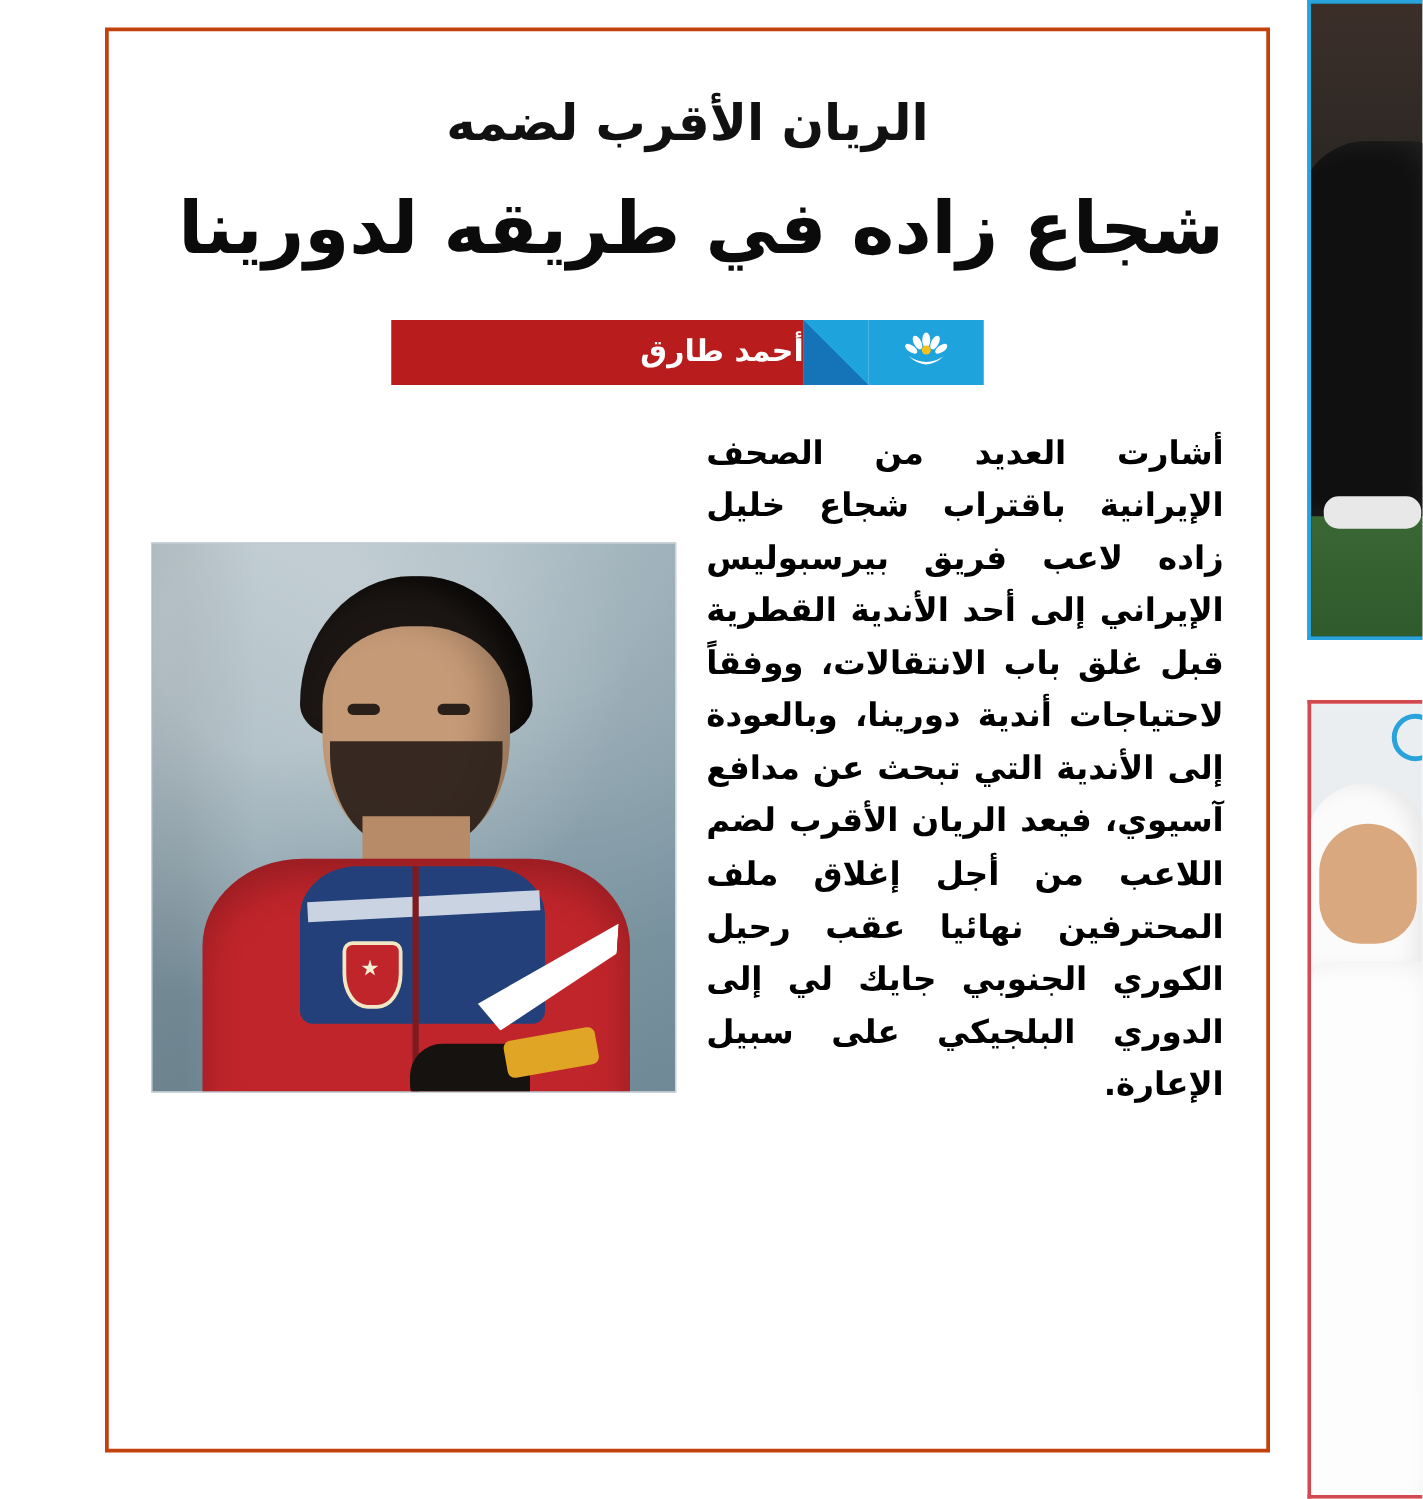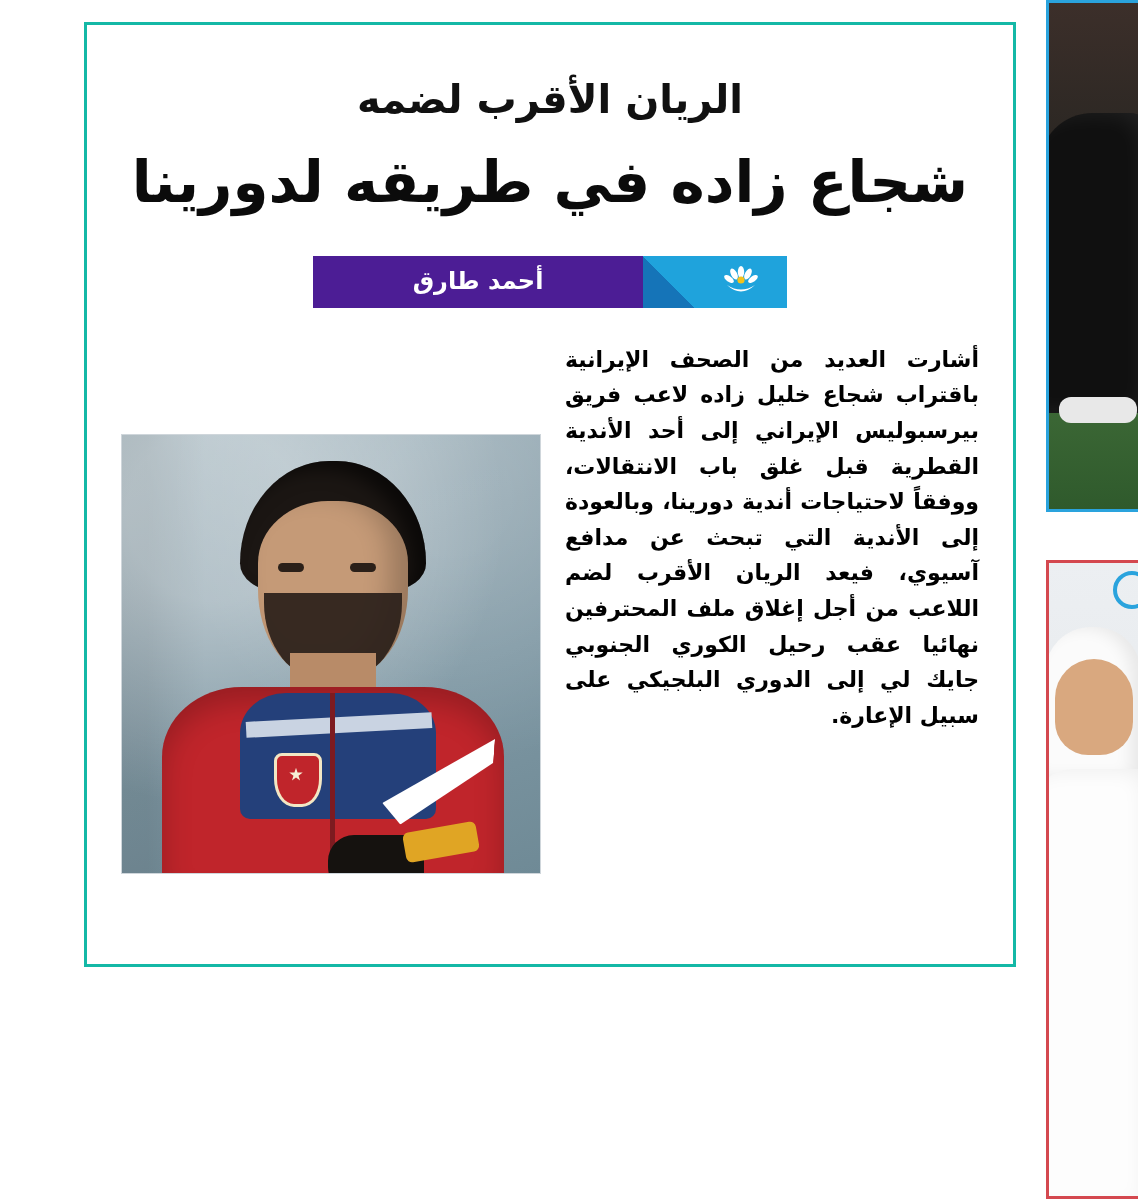--- a/index.html
+++ b/index.html
@@ -21,23 +21,23 @@
     inset: 0;
     background: #ffffff;
   }
 
   
   .article-panel {
     position: absolute;
     left: 84px;
     top: 22px;
     width: 932px;
-    height: 945px;
+    height: 1140px;
     background: #ffffff;
-    border: 3px solid #14b8a6;
+    border: 3px solid #c2410c;
     box-sizing: border-box;
   }
   .article-inner {
     position: absolute;
     inset: 0;
     padding: 18px 34px 10px 34px;
     box-sizing: border-box;
   }
 
   
@@ -45,43 +45,42 @@
     text-align: center;
     font-family: "DejaVu Sans", sans-serif;
     font-weight: bold;
     font-size: 40px;
     color: #111111;
     letter-spacing: 0px;
     margin-top: 34px;
     line-height: 1.1;
   }
   .headline {
-    text-align: center;
     font-family: "DejaVu Sans", sans-serif;
     font-weight: bold;
     font-size: 58px;
     color: #0b0b0b;
     margin-top: 28px;
     line-height: 1.15;
   }
 
   
   .byline-wrap {
     margin-top: 40px;
     display: flex;
     justify-content: center;
     align-items: stretch;
     height: 52px;
   }
   .byline-bar {
     position: relative;
     display: flex;
     align-items: center;
-    justify-content: center;
-    background: #4c1d95;
+    justify-content: flex-start;
+    background: #b91c1c;
     width: 330px;
     height: 52px;
     box-sizing: border-box;
   }
   .byline-bar .byline-text {
     color: #ffffff;
     font-family: "DejaVu Sans", sans-serif;
     font-weight: bold;
     font-size: 24px;
     padding-bottom: 2px;
@@ -107,21 +106,21 @@
   }
   .logo-mark svg { display:block; }
 
   
   .body-area {
     margin-top: 34px;
     position: relative;
     color: #000000;
     font-family: "DejaVu Sans", sans-serif;
     font-weight: bold;
-    font-size: 22px;
+    font-size: 26px;
     line-height: 1.62;
     text-align: justify;
     text-justify: inter-word;
   }
   .photo {
     float: left;
     width: 420px;
     height: 440px;
     margin: 92px 24px 10px 0;
     border: 1px solid #cfd6db;

